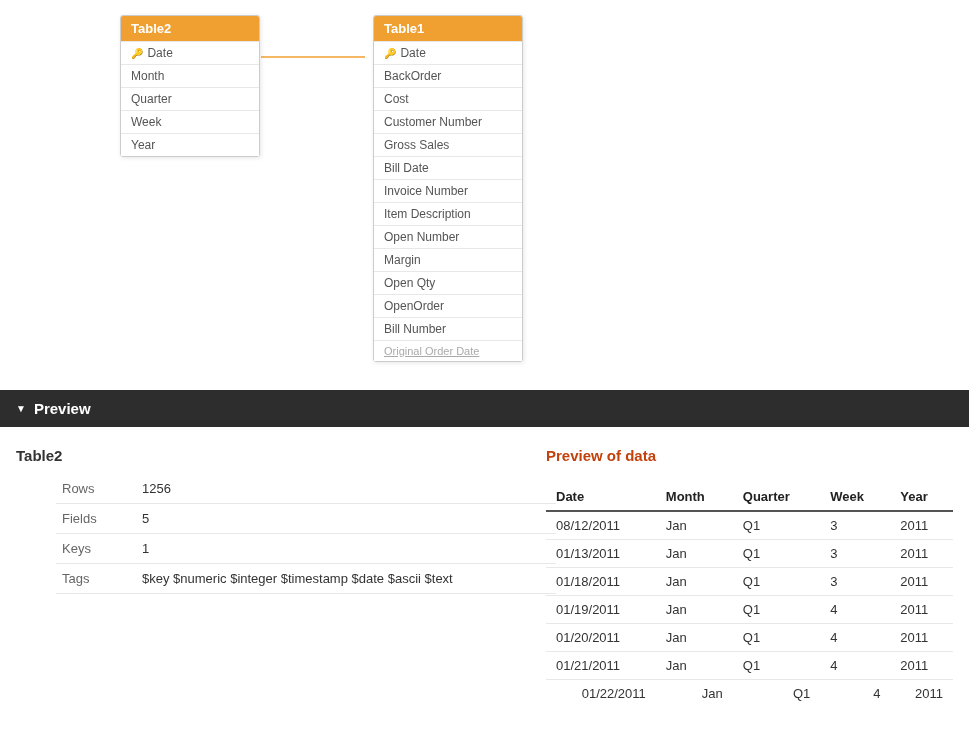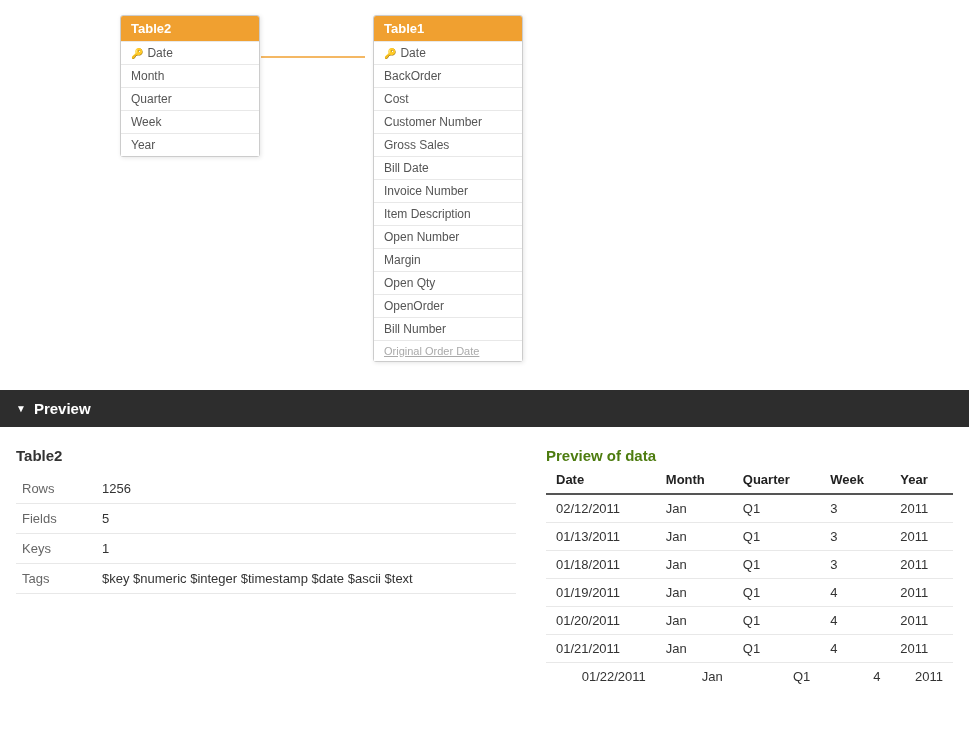--- a/index.html
+++ b/index.html
@@ -107,20 +107,21 @@
     .meta-title {
       font-size: 15px;
       font-weight: bold;
       color: #333;
       margin-bottom: 10px;
     }
 
     .meta-table {
       width: 100%;
       border-collapse: collapse;
+      margin-left: 40px;
     }
 
     .meta-table td {
       padding: 7px 6px;
       border-bottom: 1px solid #e8e8e8;
       vertical-align: top;
     }
 
     .meta-table td:first-child {
       color: #666;
@@ -133,22 +134,22 @@
     }
 
     
     .data-preview {
       flex: 1;
     }
 
     .data-preview-title {
       font-size: 15px;
       font-weight: bold;
-      color: #4d7c0f;
-      margin-bottom: 2px;
+      color: #c2410c;
+      margin-bottom: 19px;
     }
 
     .data-table {
       width: 100%;
       border-collapse: collapse;
       font-size: 13px;
     }
 
     .data-table th {
       text-align: left;
@@ -284,21 +285,21 @@
         <tr>
           <th>Date</th>
           <th>Month</th>
           <th>Quarter</th>
           <th>Week</th>
           <th>Year</th>
         </tr>
       </thead>
       <tbody id="data-table-body">
       <tr>
-            <td>02/12/2011</td>
+            <td>08/12/2011</td>
             <td>Jan</td>
             <td>Q1</td>
             <td>3</td>
             <td>2011</td>
           </tr>
           <tr>
             <td>01/13/2011</td>
             <td>Jan</td>
             <td>Q1</td>
             <td>3</td>

